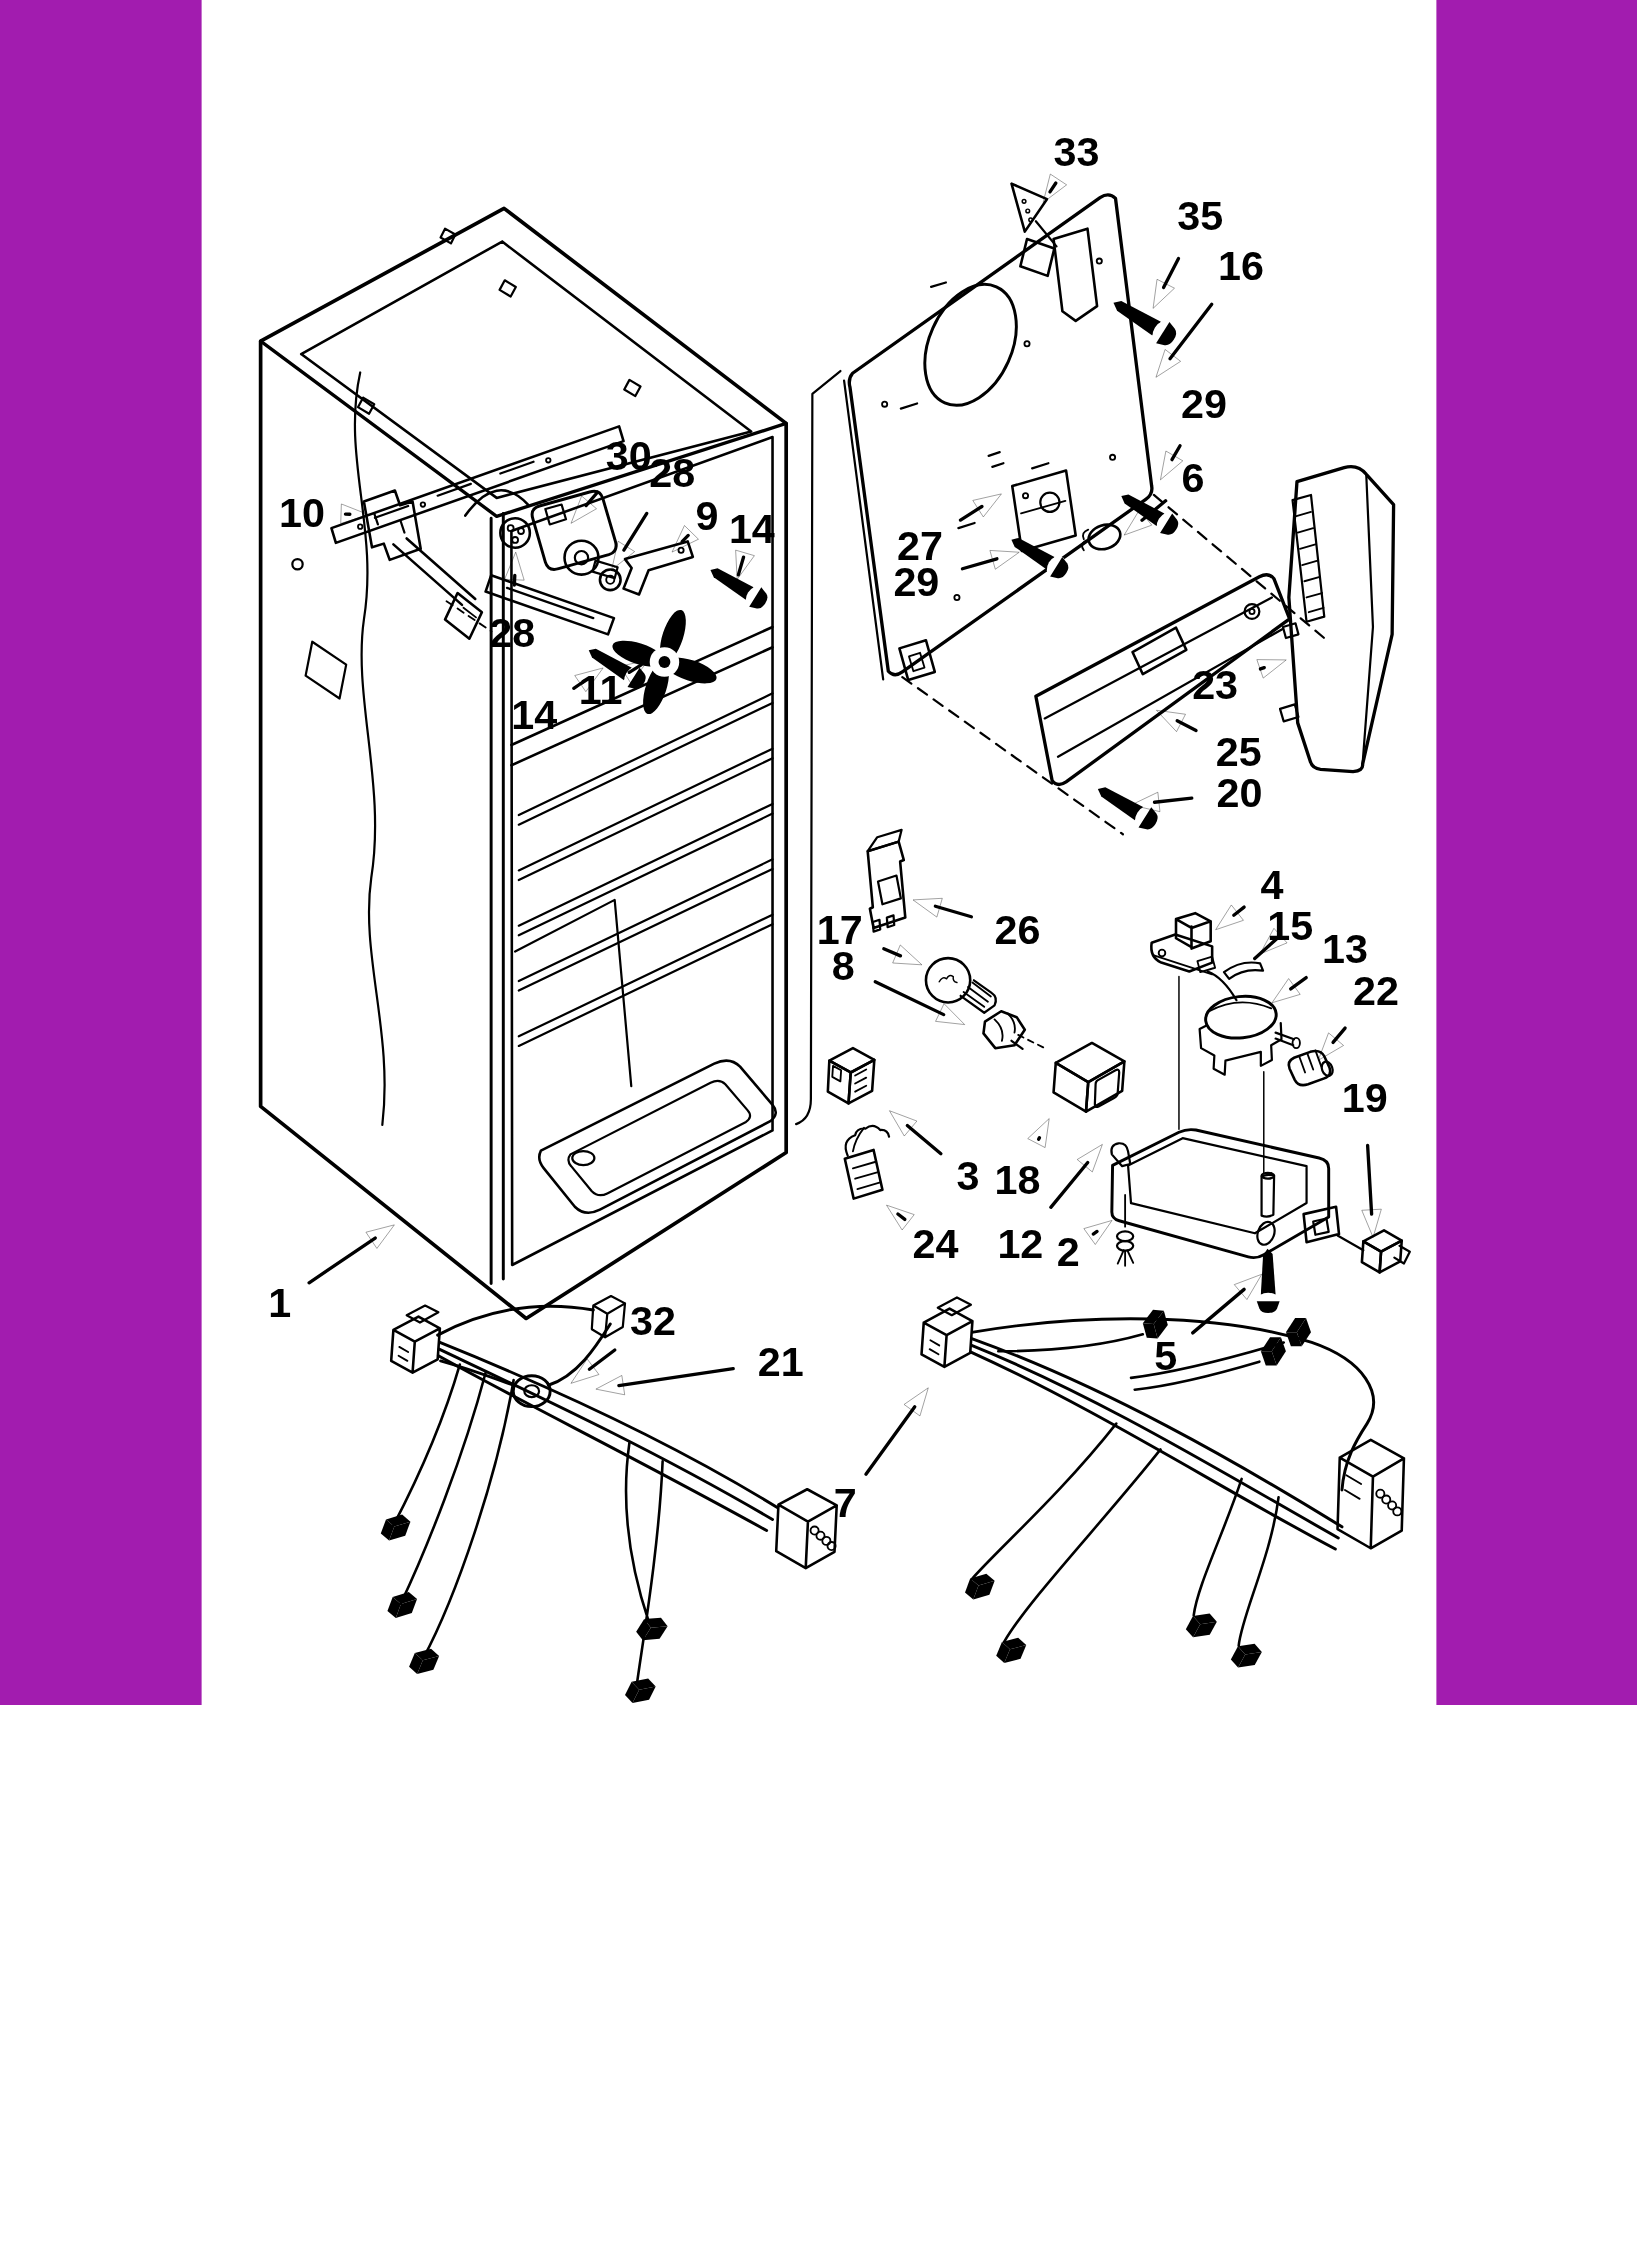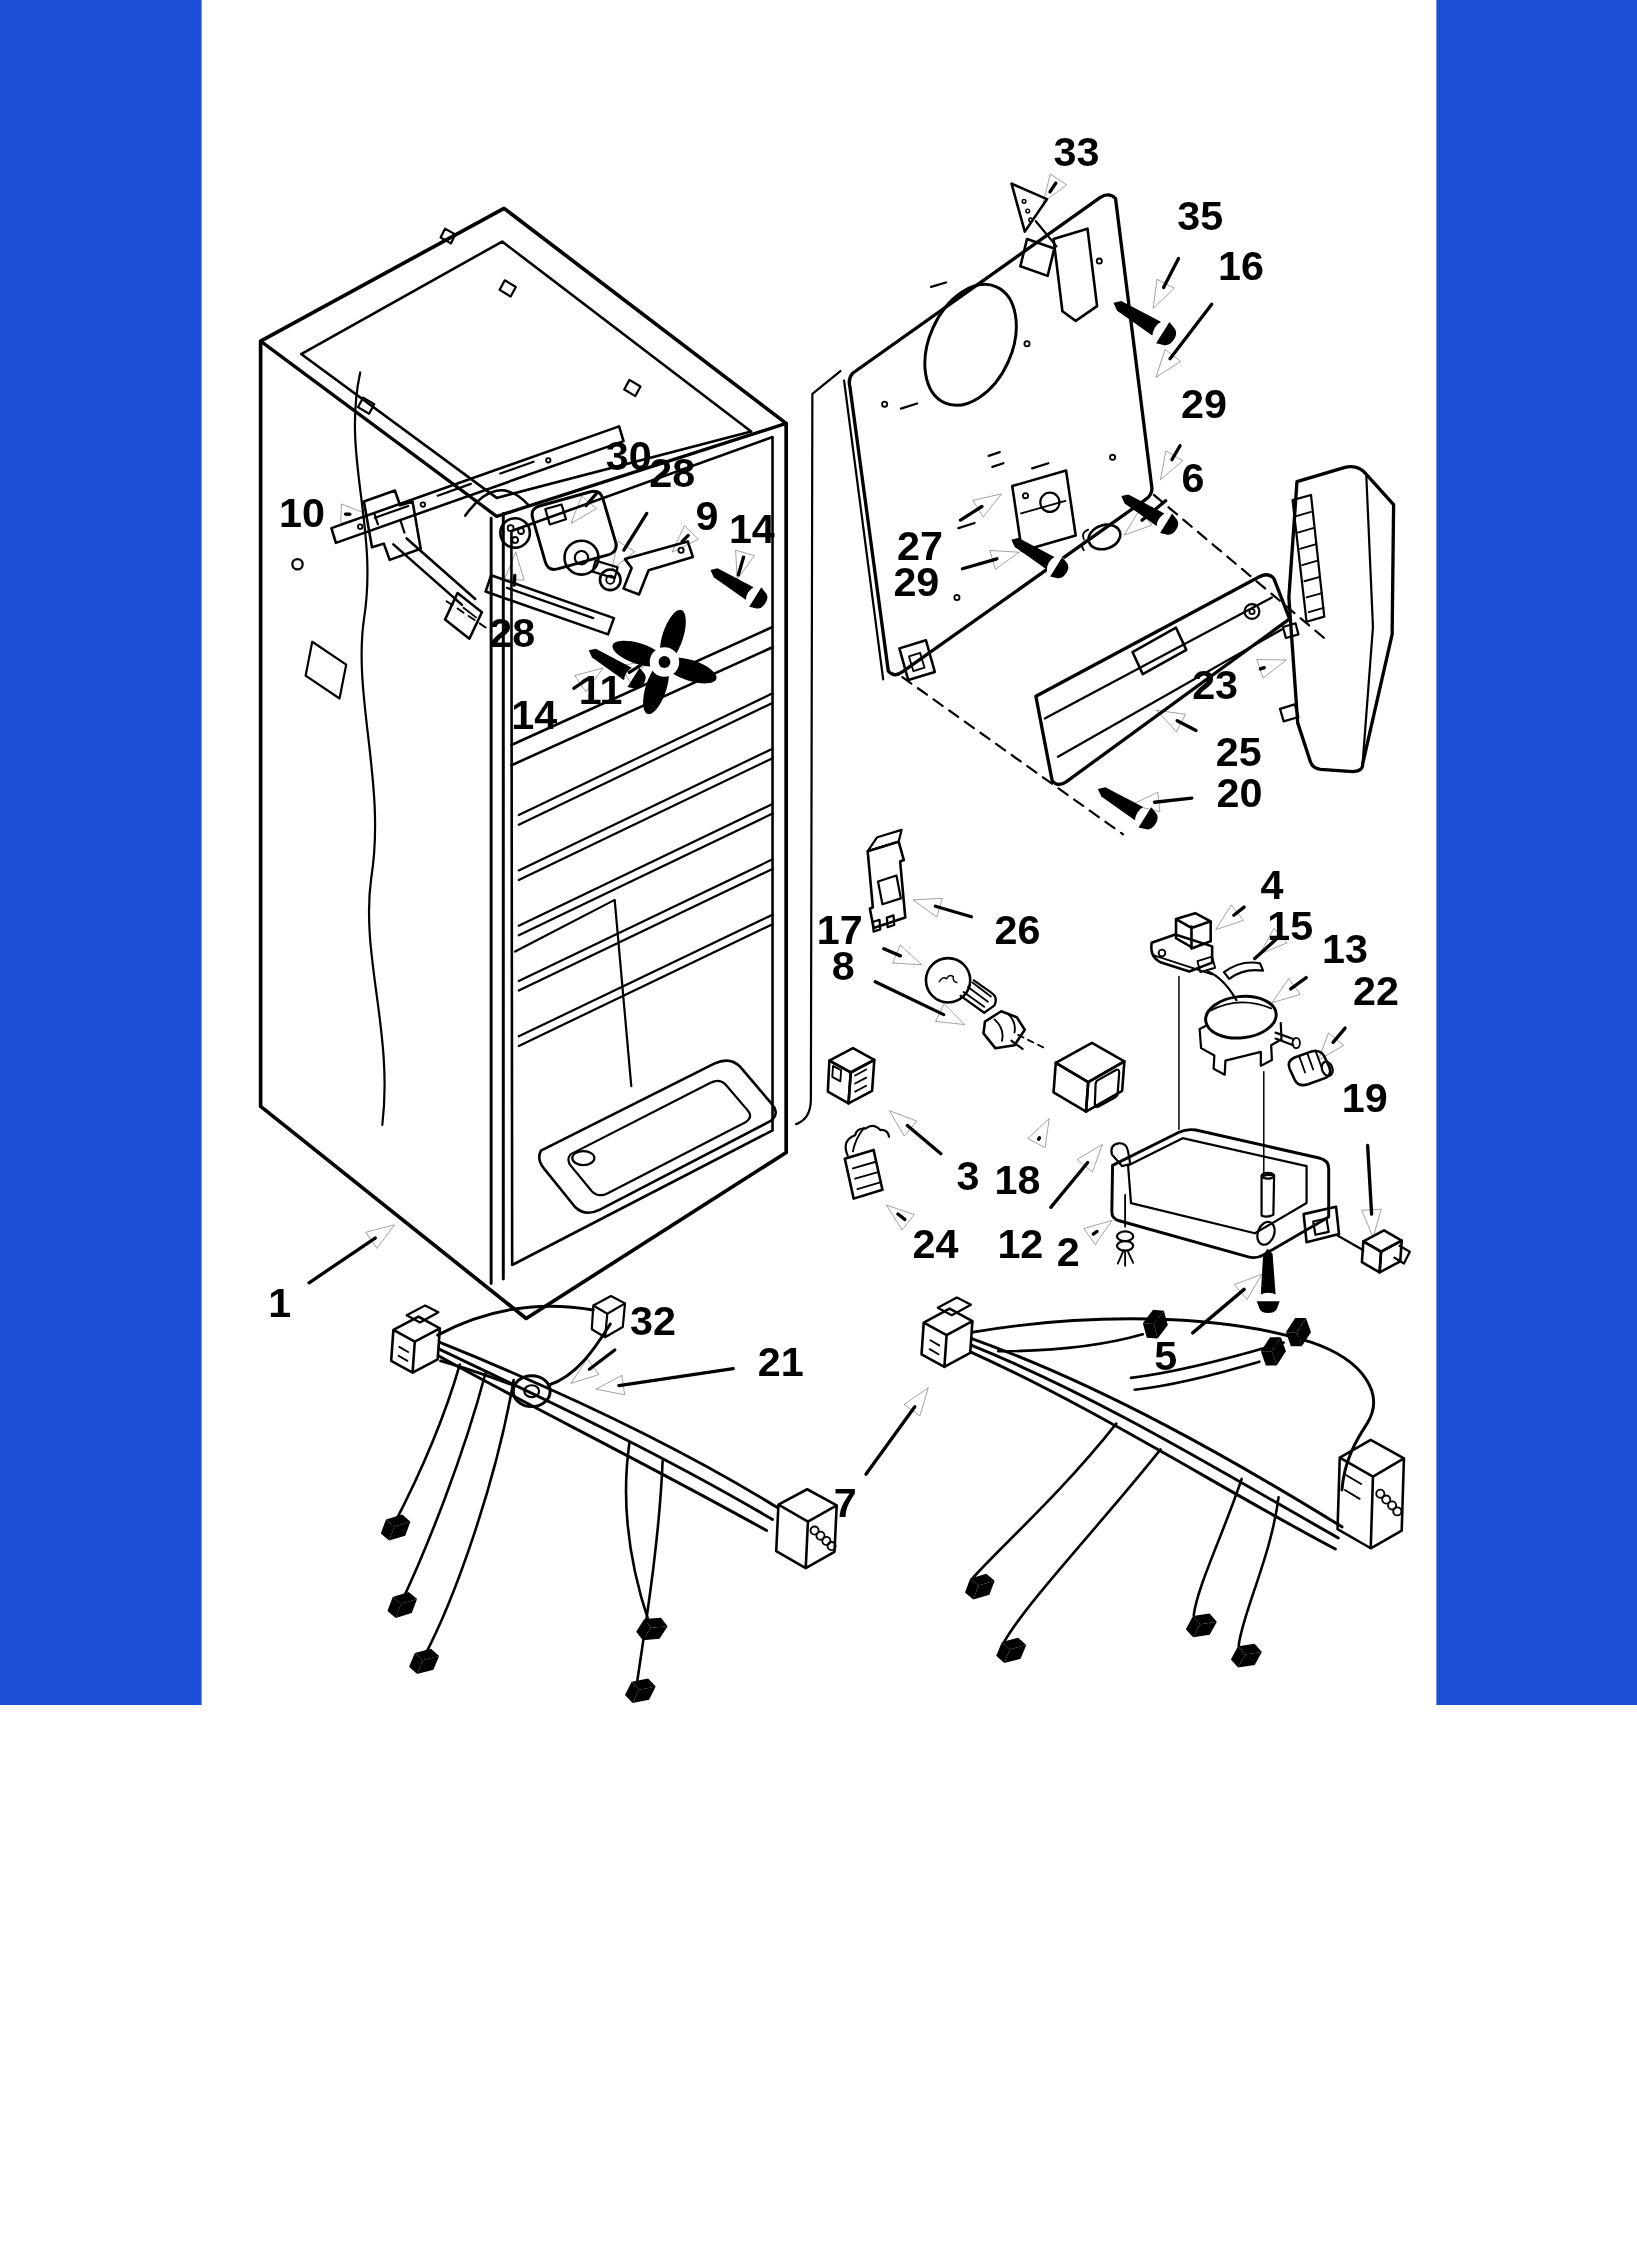--- a/index.html
+++ b/index.html
@@ -1,16 +1,16 @@
 <!DOCTYPE html>
 <html style="font-size:7.8px"><head>
 <meta charset="utf-8">
 <style>
   html,body{margin:0;padding:0;background:#ffffff;}
-  .page{position:relative;width:1638px;height:1705px;background:#1d4ed8;overflow:hidden;}
+  .page{position:relative;width:1638px;height:1705px;background:#a21caf;overflow:hidden;}
   svg{position:absolute;left:0;top:0;width:100%;height:100%;}
   .art path,.art line,.art circle,.art ellipse,.art polyline,.art polygon{
     fill:none;stroke:#000;stroke-linecap:round;stroke-linejoin:round;
   }
   .solid{fill:#ffffff;}
   .callout-text{
     font-family:"Liberation Sans",sans-serif;
     font-weight:bold;
     font-size:112px;
     fill:#000;

